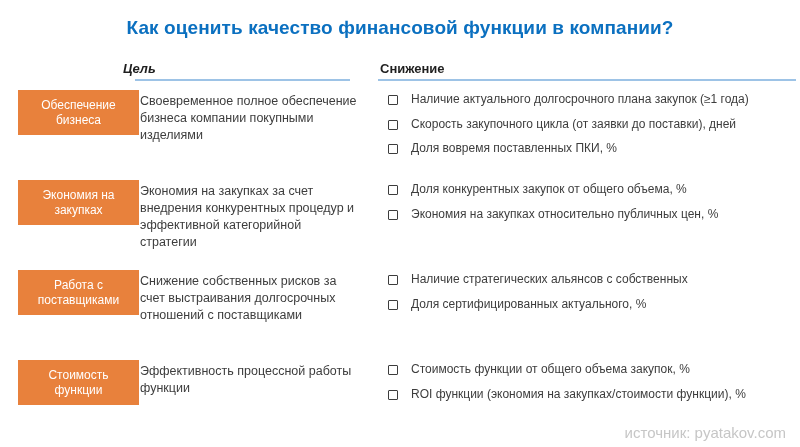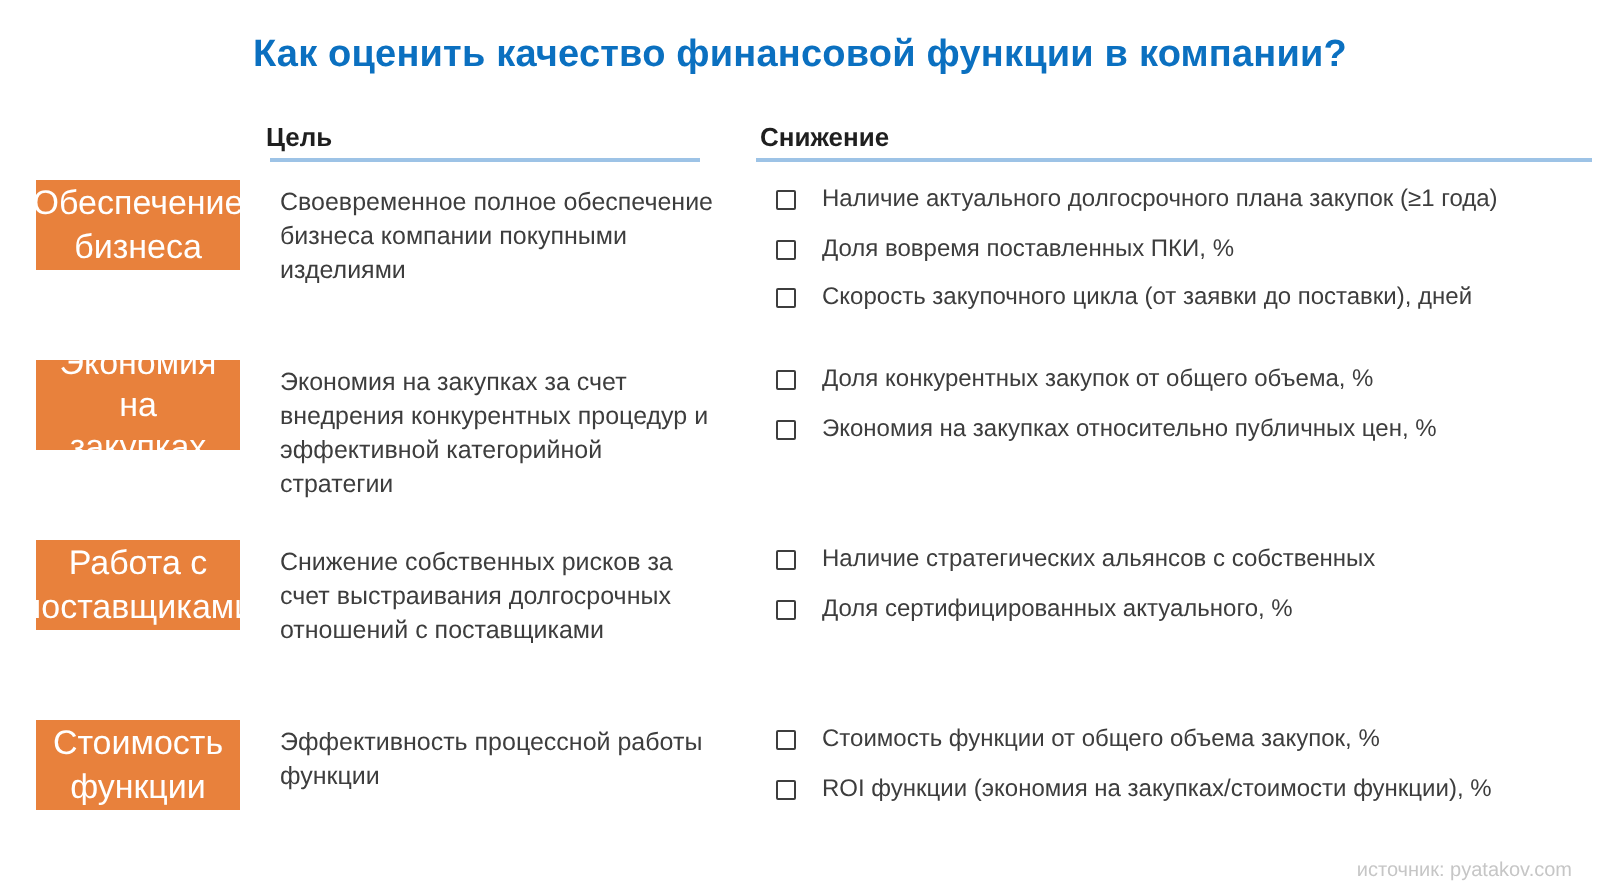--- a/index.html
+++ b/index.html
@@ -27,21 +27,21 @@
     letter-spacing: 0.1px;
   }
 
   .col-head {
     position: absolute;
     top: 61px;
     font-size: 13px;
     font-weight: bold;
     color: #1f1f1f;
   }
-  .goal-head    { left: 133px; }
+  .goal-head    { left: 123px; font-style: italic; }
   .metrics-head { left: 380px; }
 
   .underline {
     position: absolute;
     top: 79px;
     height: 2px;
     background: #9dc3e6;
   }
   .goal-underline    { left: 135px; width: 215px; }
   .metrics-underline { left: 378px; width: 418px; }
@@ -50,25 +50,25 @@
     position: absolute;
     left: 0;
     width: 800px;
     height: 90px;
   }
 
   .cat-box {
     position: absolute;
     left: 18px;
     top: 0;
-    width: 102px;
+    width: 121px;
     height: 45px;
     background: #e8813c;
     color: #ffffff;
-    font-size: 17px;
+    font-size: 12px;
     line-height: 1.25;
     display: flex;
     align-items: center;
     justify-content: center;
     text-align: center;
     padding: 2px 6px;
     box-sizing: border-box;
   }
 
   .goal {
@@ -104,21 +104,21 @@
     height: 8px;
     border: 1.4px solid #3d3d3d;
     border-radius: 1px;
     margin: 3px 13px 0 0;
   }
 
   .source {
     position: absolute;
     right: 14px;
     bottom: 6px;
-    font-size: 10px;
+    font-size: 15px;
     color: #c6c6c6;
   }
 </style>
 </head>
 <body>
 
 <div class="slide">
 
   <h1 class="title">Как оценить качество финансовой функции в компании?</h1>
 
@@ -130,25 +130,25 @@
   <div class="row" style="top:90px">
     <div class="cat-box">Обеспечение бизнеса</div>
     <div class="goal">Своевременное полное обеспечение бизнеса компании покупными изделиями</div>
     <ul class="metrics">
       <li class="metric">
         <span class="cb"></span>
         <span>Наличие актуального долгосрочного плана закупок (≥1 года)</span>
       </li>
       <li class="metric">
         <span class="cb"></span>
-        <span>Доля вовремя поставленных ПКИ, %</span>
+        <span>Скорость закупочного цикла (от заявки до поставки), дней</span>
       </li>
       <li class="metric">
         <span class="cb"></span>
-        <span>Скорость закупочного цикла (от заявки до поставки), дней</span>
+        <span>Доля вовремя поставленных ПКИ, %</span>
       </li>
     </ul>
   </div>
 
   <div class="row" style="top:180px">
     <div class="cat-box">Экономия на закупках</div>
     <div class="goal">Экономия на закупках за счет внедрения конкурентных процедур и эффективной категорийной стратегии</div>
     <ul class="metrics">
       <li class="metric">
         <span class="cb"></span>

